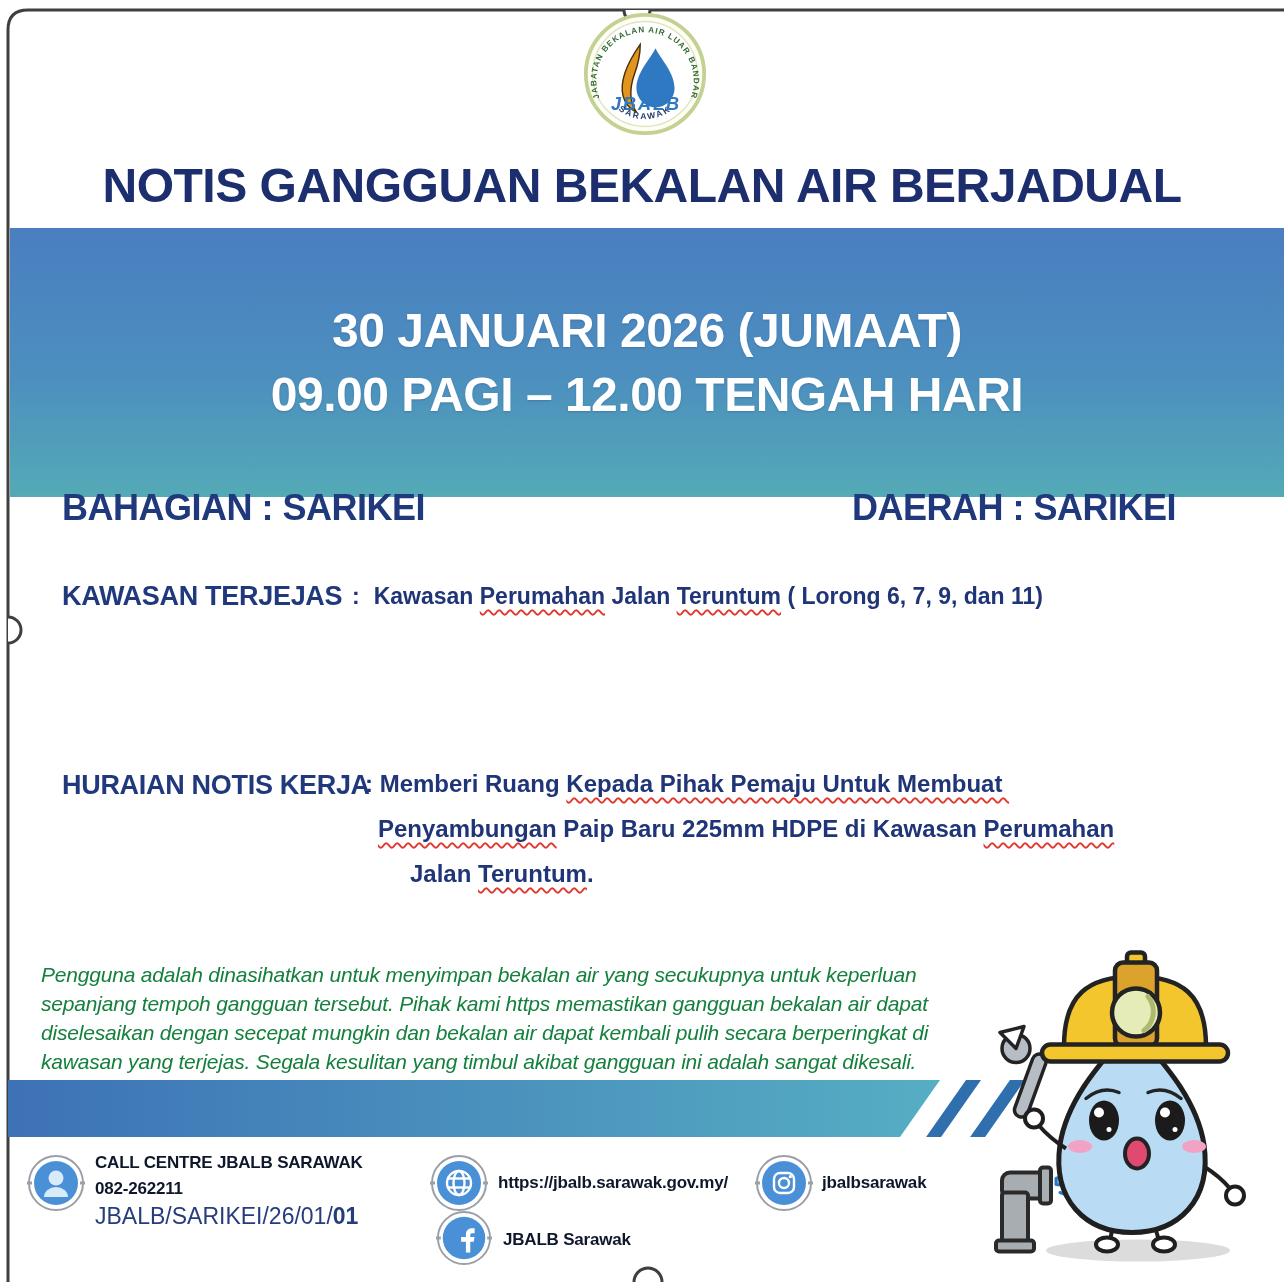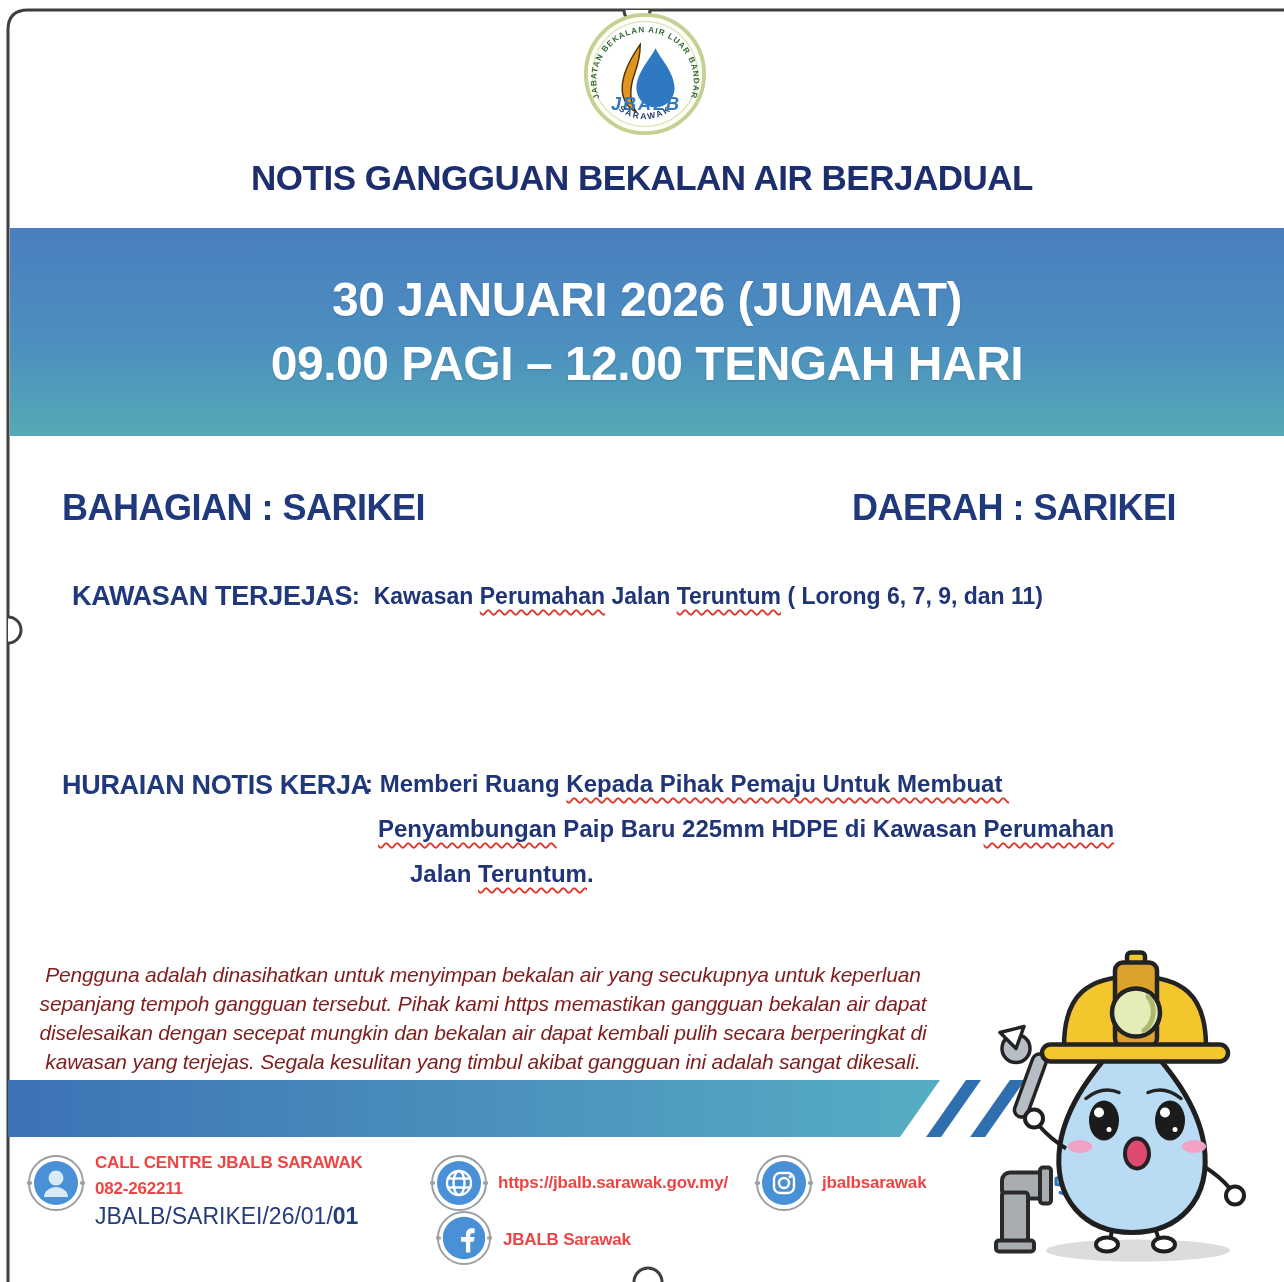--- a/index.html
+++ b/index.html
@@ -12,61 +12,61 @@
   .wavy{
     text-decoration-line:underline;
     text-decoration-style:wavy;
     text-decoration-color:#e0382e;
     text-decoration-thickness:1.5px;
     text-underline-offset:5px;
   }
   
   #page-title{
     top:158px;left:0;width:100%;text-align:center;
-    font-size:35px;font-weight:bold;letter-spacing:-0.5px;color:#1d2e6e;
+    font-size:48px;font-weight:bold;letter-spacing:-0.5px;color:#1d2e6e;
   }
   
   #schedule-banner{
-    left:10px;top:228px;width:1274px;height:208px;
+    left:10px;top:228px;width:1274px;height:269px;
     background:linear-gradient(180deg,#4a7ec0 0%,#4c8fbf 55%,#54aab6 100%);
     display:flex;flex-direction:column;align-items:center;justify-content:center;gap:16px;
   }
   .banner-line{
     color:#ffffff;font-weight:bold;font-size:48px;letter-spacing:-0.5px;line-height:1;
     text-shadow:0 1px 2px rgba(30,50,90,0.25);
   }
   
   .big-label{font-size:36px;font-weight:bold;color:#20397c;letter-spacing:-0.5px;}
   .sec-label{font-size:27px;font-weight:bold;color:#20397c;letter-spacing:-0.3px;}
   .sec-value{font-size:23px;font-weight:bold;color:#1f3577;}
   .hur-value{font-size:24px;font-weight:bold;color:#1f3577;}
   .colon{margin-right:14px;}
   
-  #advisory{left:13px;top:960px;width:940px;color:#7f1d1d;text-align:center;}
+  #advisory{left:41px;top:960px;width:940px;color:#15803d;}
   #advisory div{
     font-style:italic;font-size:21px;line-height:29px;letter-spacing:-0.2px;
   }
   
   #hubungi-banner{
     left:8px;top:1080px;width:932px;height:57px;
     background:linear-gradient(90deg,#3d72b6 0%,#56aec3 100%);
     clip-path:polygon(0 0,100% 0,calc(100% - 40px) 100%,0 100%);
   }
   #hubungi-title{
     left:8px;top:1080px;width:900px;height:57px;line-height:57px;text-align:center;
     color:#ffffff;font-size:29px;font-weight:bold;letter-spacing:0.5px;
   }
   .stripe{
     top:1080px;width:15px;height:57px;background:#2f6fae;
     transform:skewX(-35deg);transform-origin:top left;
   }
   #stripe-1{left:966px;}
   #stripe-2{left:1010px;}
   
-  .contact-text{font-weight:bold;color:#ef4444;font-size:17px;letter-spacing:-0.2px;}
+  .contact-text{font-weight:bold;color:#0f172a;font-size:17px;letter-spacing:-0.2px;}
   #reference{left:95px;top:1203px;font-size:23px;color:#253c7d;letter-spacing:0;}
   #reference .bold{font-weight:bold;}
 </style>
 </head>
 <body>
 
 <div id="page">
 
   <svg class="abs" style="left:0;top:0;" width="1284" height="1282" viewBox="0 0 1284 1282">
     <path d="M 8,1282 L 8,30 Q 8,10 28,10 L 1284,10" fill="none" stroke="#3f3f3f" stroke-width="3"></path>
@@ -94,21 +94,21 @@
   <div class="abs" id="page-title">NOTIS GANGGUAN BEKALAN AIR BERJADUAL</div>
 
   <div class="abs" id="schedule-banner">
     <div class="banner-line">30 JANUARI 2026 (JUMAAT)</div>
     <div class="banner-line">09.00 PAGI – 12.00 TENGAH HARI</div>
   </div>
 
   <div class="abs big-label" style="left:62px;top:487px;">BAHAGIAN : SARIKEI</div>
   <div class="abs big-label" style="left:852px;top:487px;">DAERAH : SARIKEI</div>
 
-  <div class="abs sec-label" style="left:72px;top:581px;">KAWASAN TERJEJAS</div>
+  <div class="abs sec-label" style="left:62px;top:581px;">KAWASAN TERJEJAS</div>
   <div class="abs sec-value" style="left:352px;top:583px;">
     <span class="colon">:</span><span class="seg">Kawasan </span><span class="seg wavy">Perumahan</span><span class="seg"> Jalan </span><span class="seg wavy">Teruntum</span><span class="seg"> ( Lorong 6, 7, 9, dan 11)</span>
   </div>
 
   <div class="abs sec-label" style="left:62px;top:770px;">HURAIAN NOTIS KERJA</div>
   <div class="abs hur-value" style="left:365px;top:770px;">
     <span class="seg">: Memberi Ruang </span><span class="seg wavy">Kepada Pihak Pemaju Untuk Membuat </span>
   </div>
   <div class="abs hur-value" style="left:378px;top:815px;">
     <span class="seg wavy">Penyambungan</span><span class="seg"> Paip Baru 225mm HDPE di Kawasan </span><span class="seg wavy">Perumahan</span>

